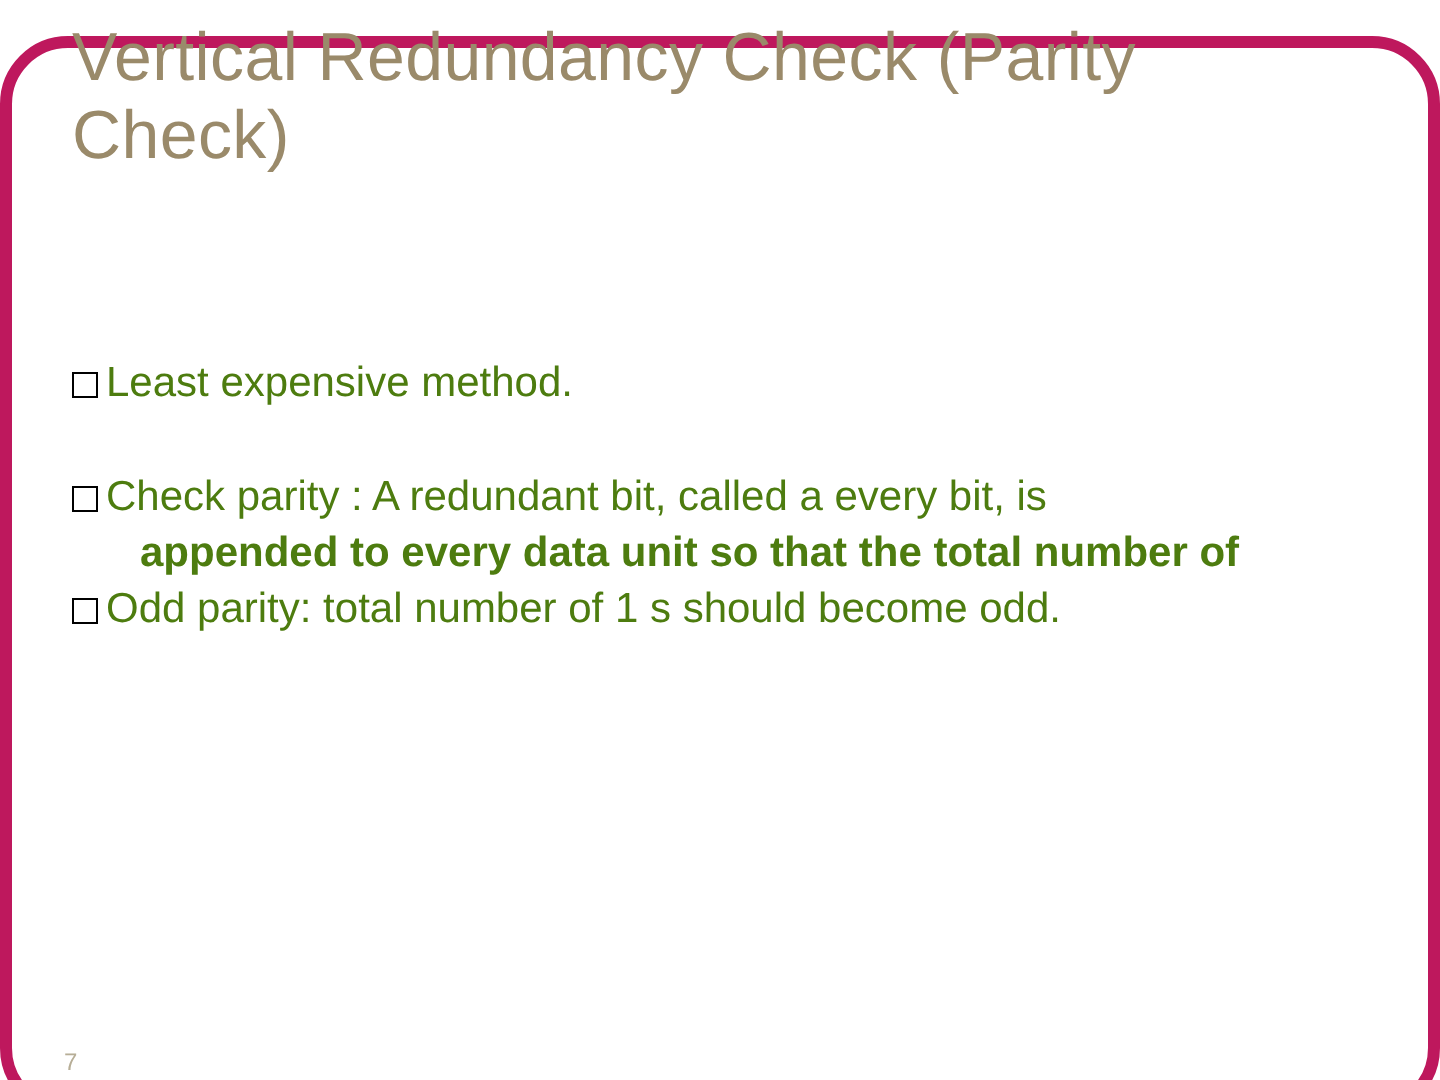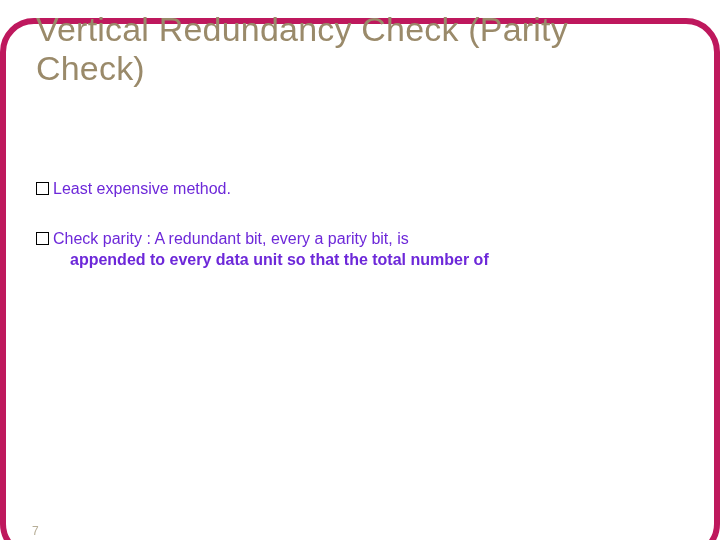--- a/index.html
+++ b/index.html
@@ -26,22 +26,22 @@
     letter-spacing: 0.2px;
   }
   .body-area {
     margin-top: 90px;
   }
   .item {
     margin-bottom: 28px;
   }
   .item:last-of-type { margin-bottom: 0; }
   .bullet-line, .cont-line {
-    font-size: 16px;
-    color: #6d28d9;
+    font-size: 21px;
+    color: #4d7c0f;
     line-height: 1.35;
   }
   .cont-line {
     padding-left: 34px;
     font-weight: bold;
   }
   .bullet-glyph {
     display: inline-block;
     width: 13px; height: 13px;
     border: 1px solid #000;
@@ -71,21 +71,25 @@
     <div class="item">
       <div class="bullet-line">
         <span class="nowrap">
           <span class="bullet-glyph"></span><span>Least</span></span><span> expensive method.</span>
       </div>
     </div>
 
     <div class="item">
       <div class="bullet-line">
         <span class="nowrap">
-          <span class="bullet-glyph"></span><span>Check</span></span><span> parity : A redundant bit, every a parity bit, is</span>
+          <span class="bullet-glyph"></span><span>Check</span></span><span> parity : A redundant bit, called a every bit, is</span>
       </div>
       <div class="cont-line">appended to every data unit so that the total number of</div>
+      <div class="bullet-line">
+        <span class="nowrap">
+          <span class="bullet-glyph"></span><span>Odd</span></span><span> parity: total number of 1 s should become odd.</span>
+      </div>
     </div>
 
   </div>
 
   <div class="slide-num">7</div>
 </div>
 
 </body></html>

